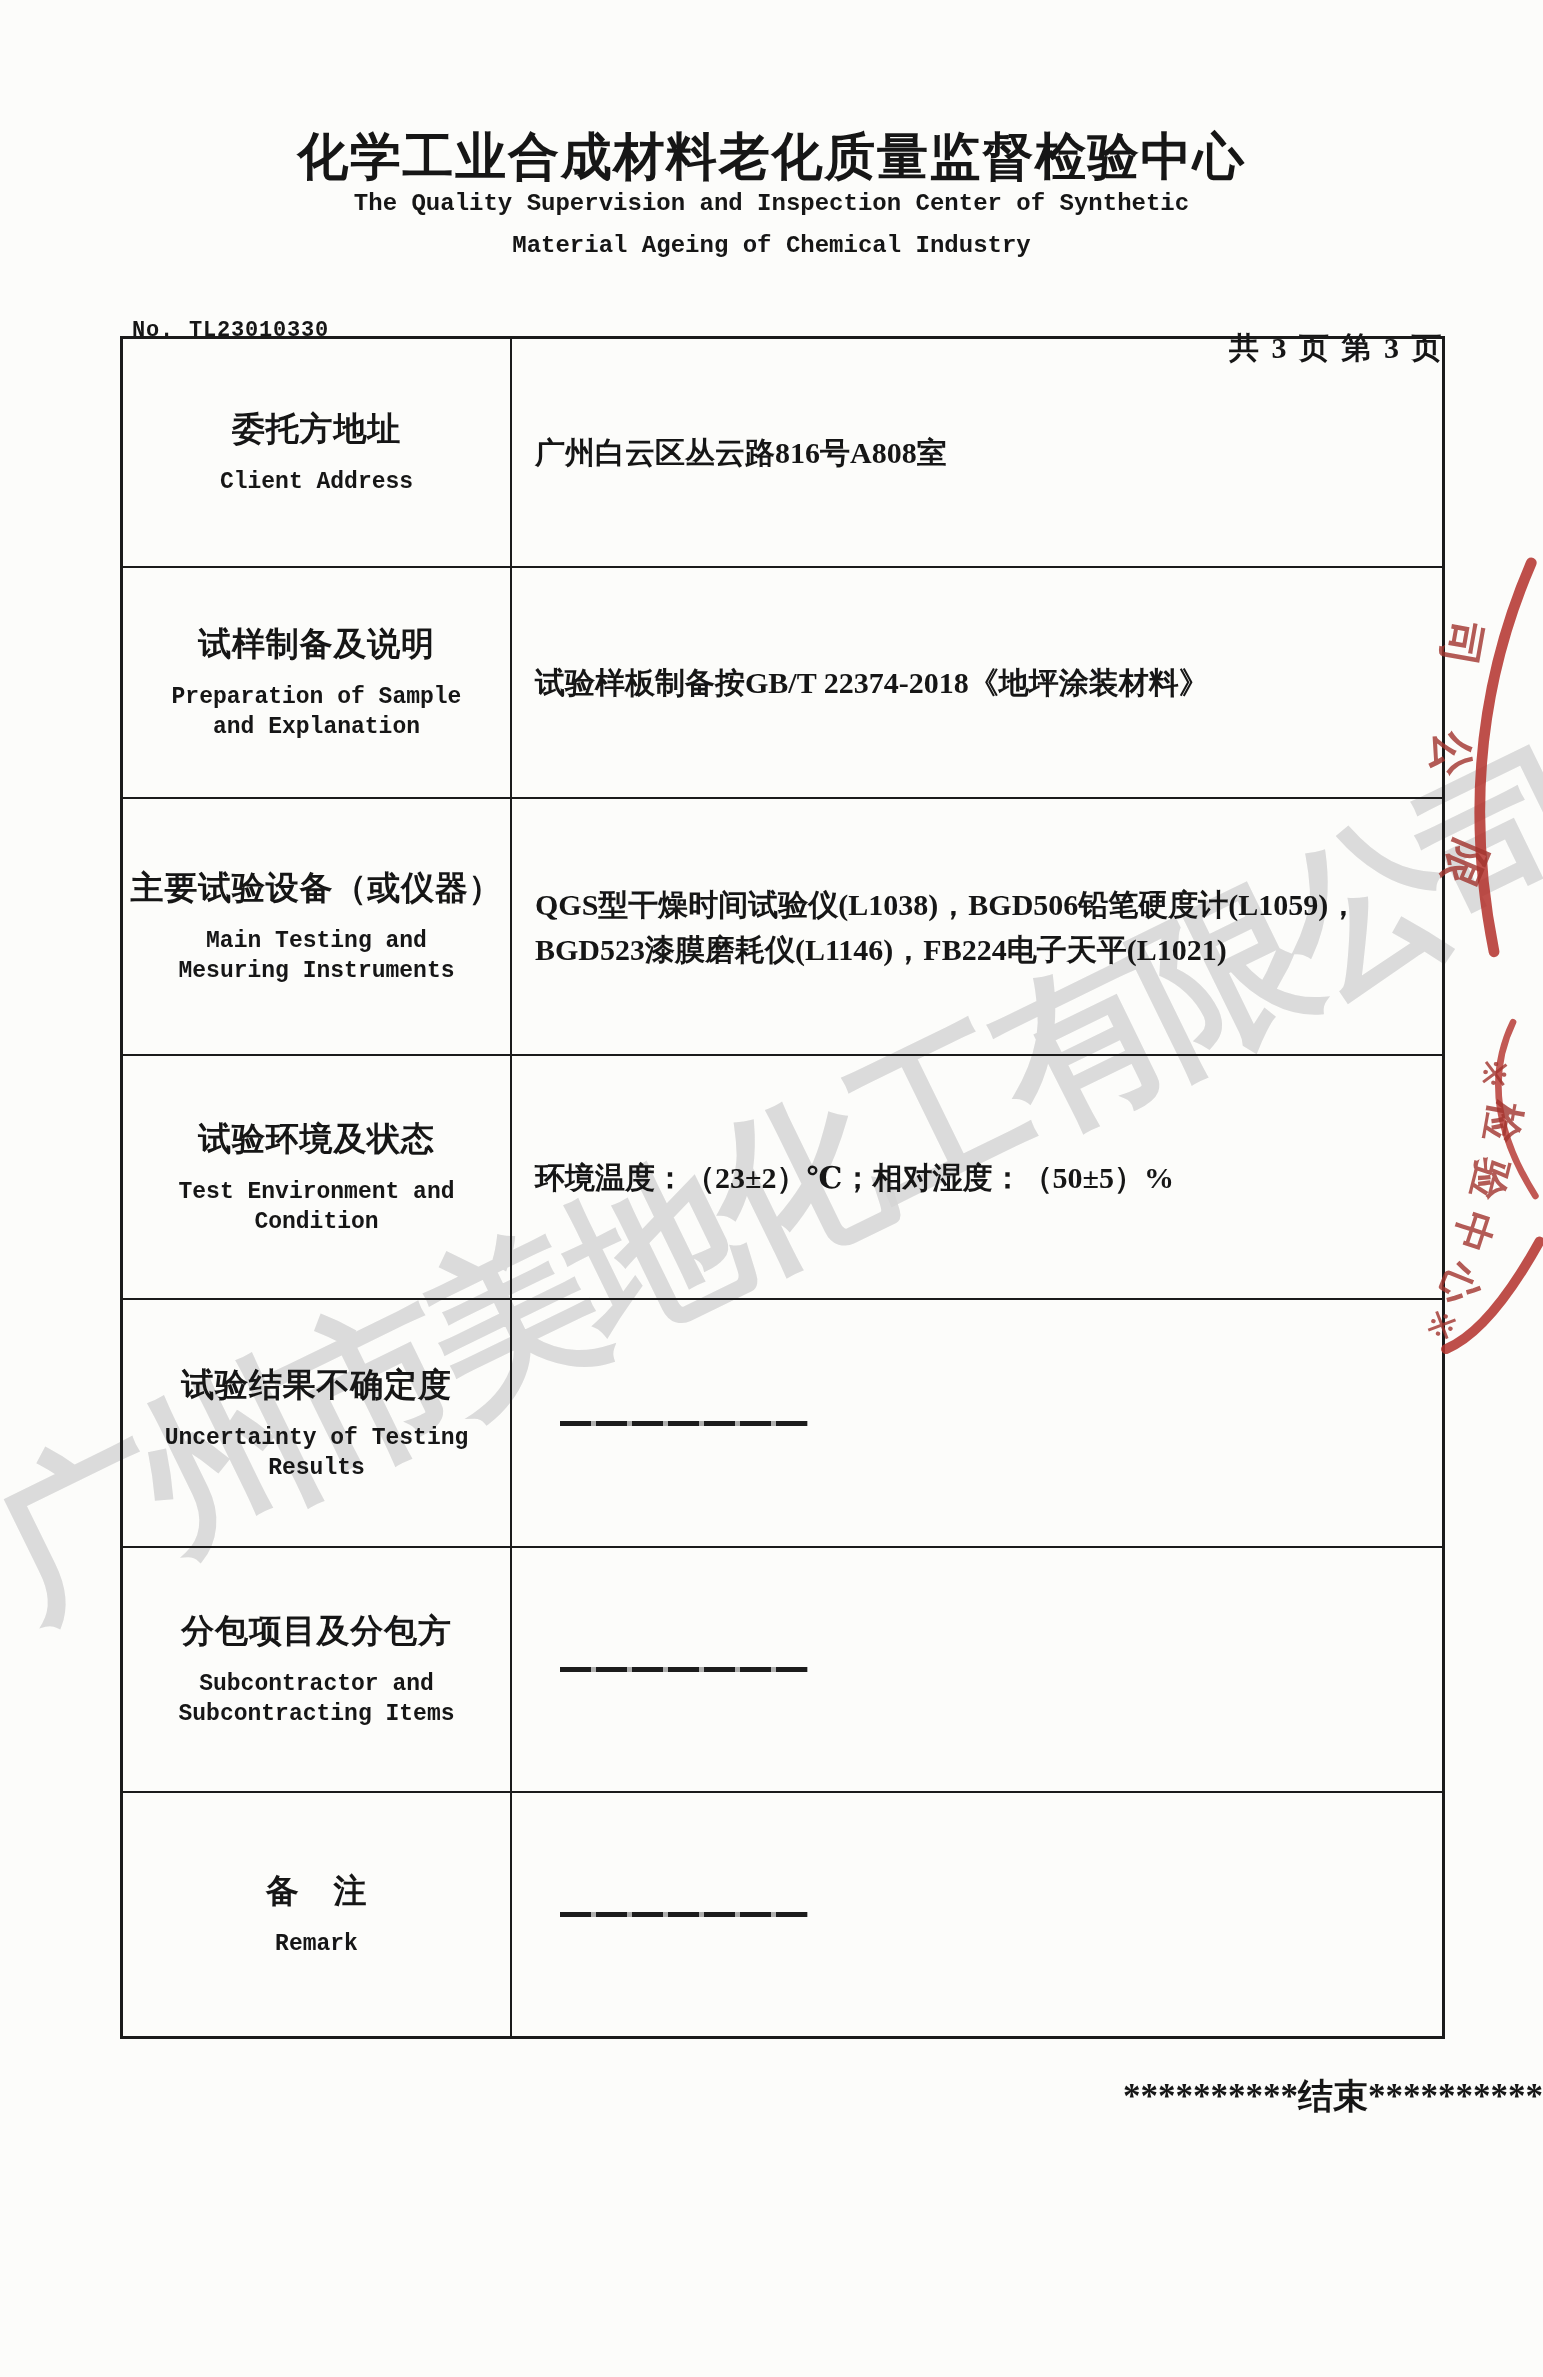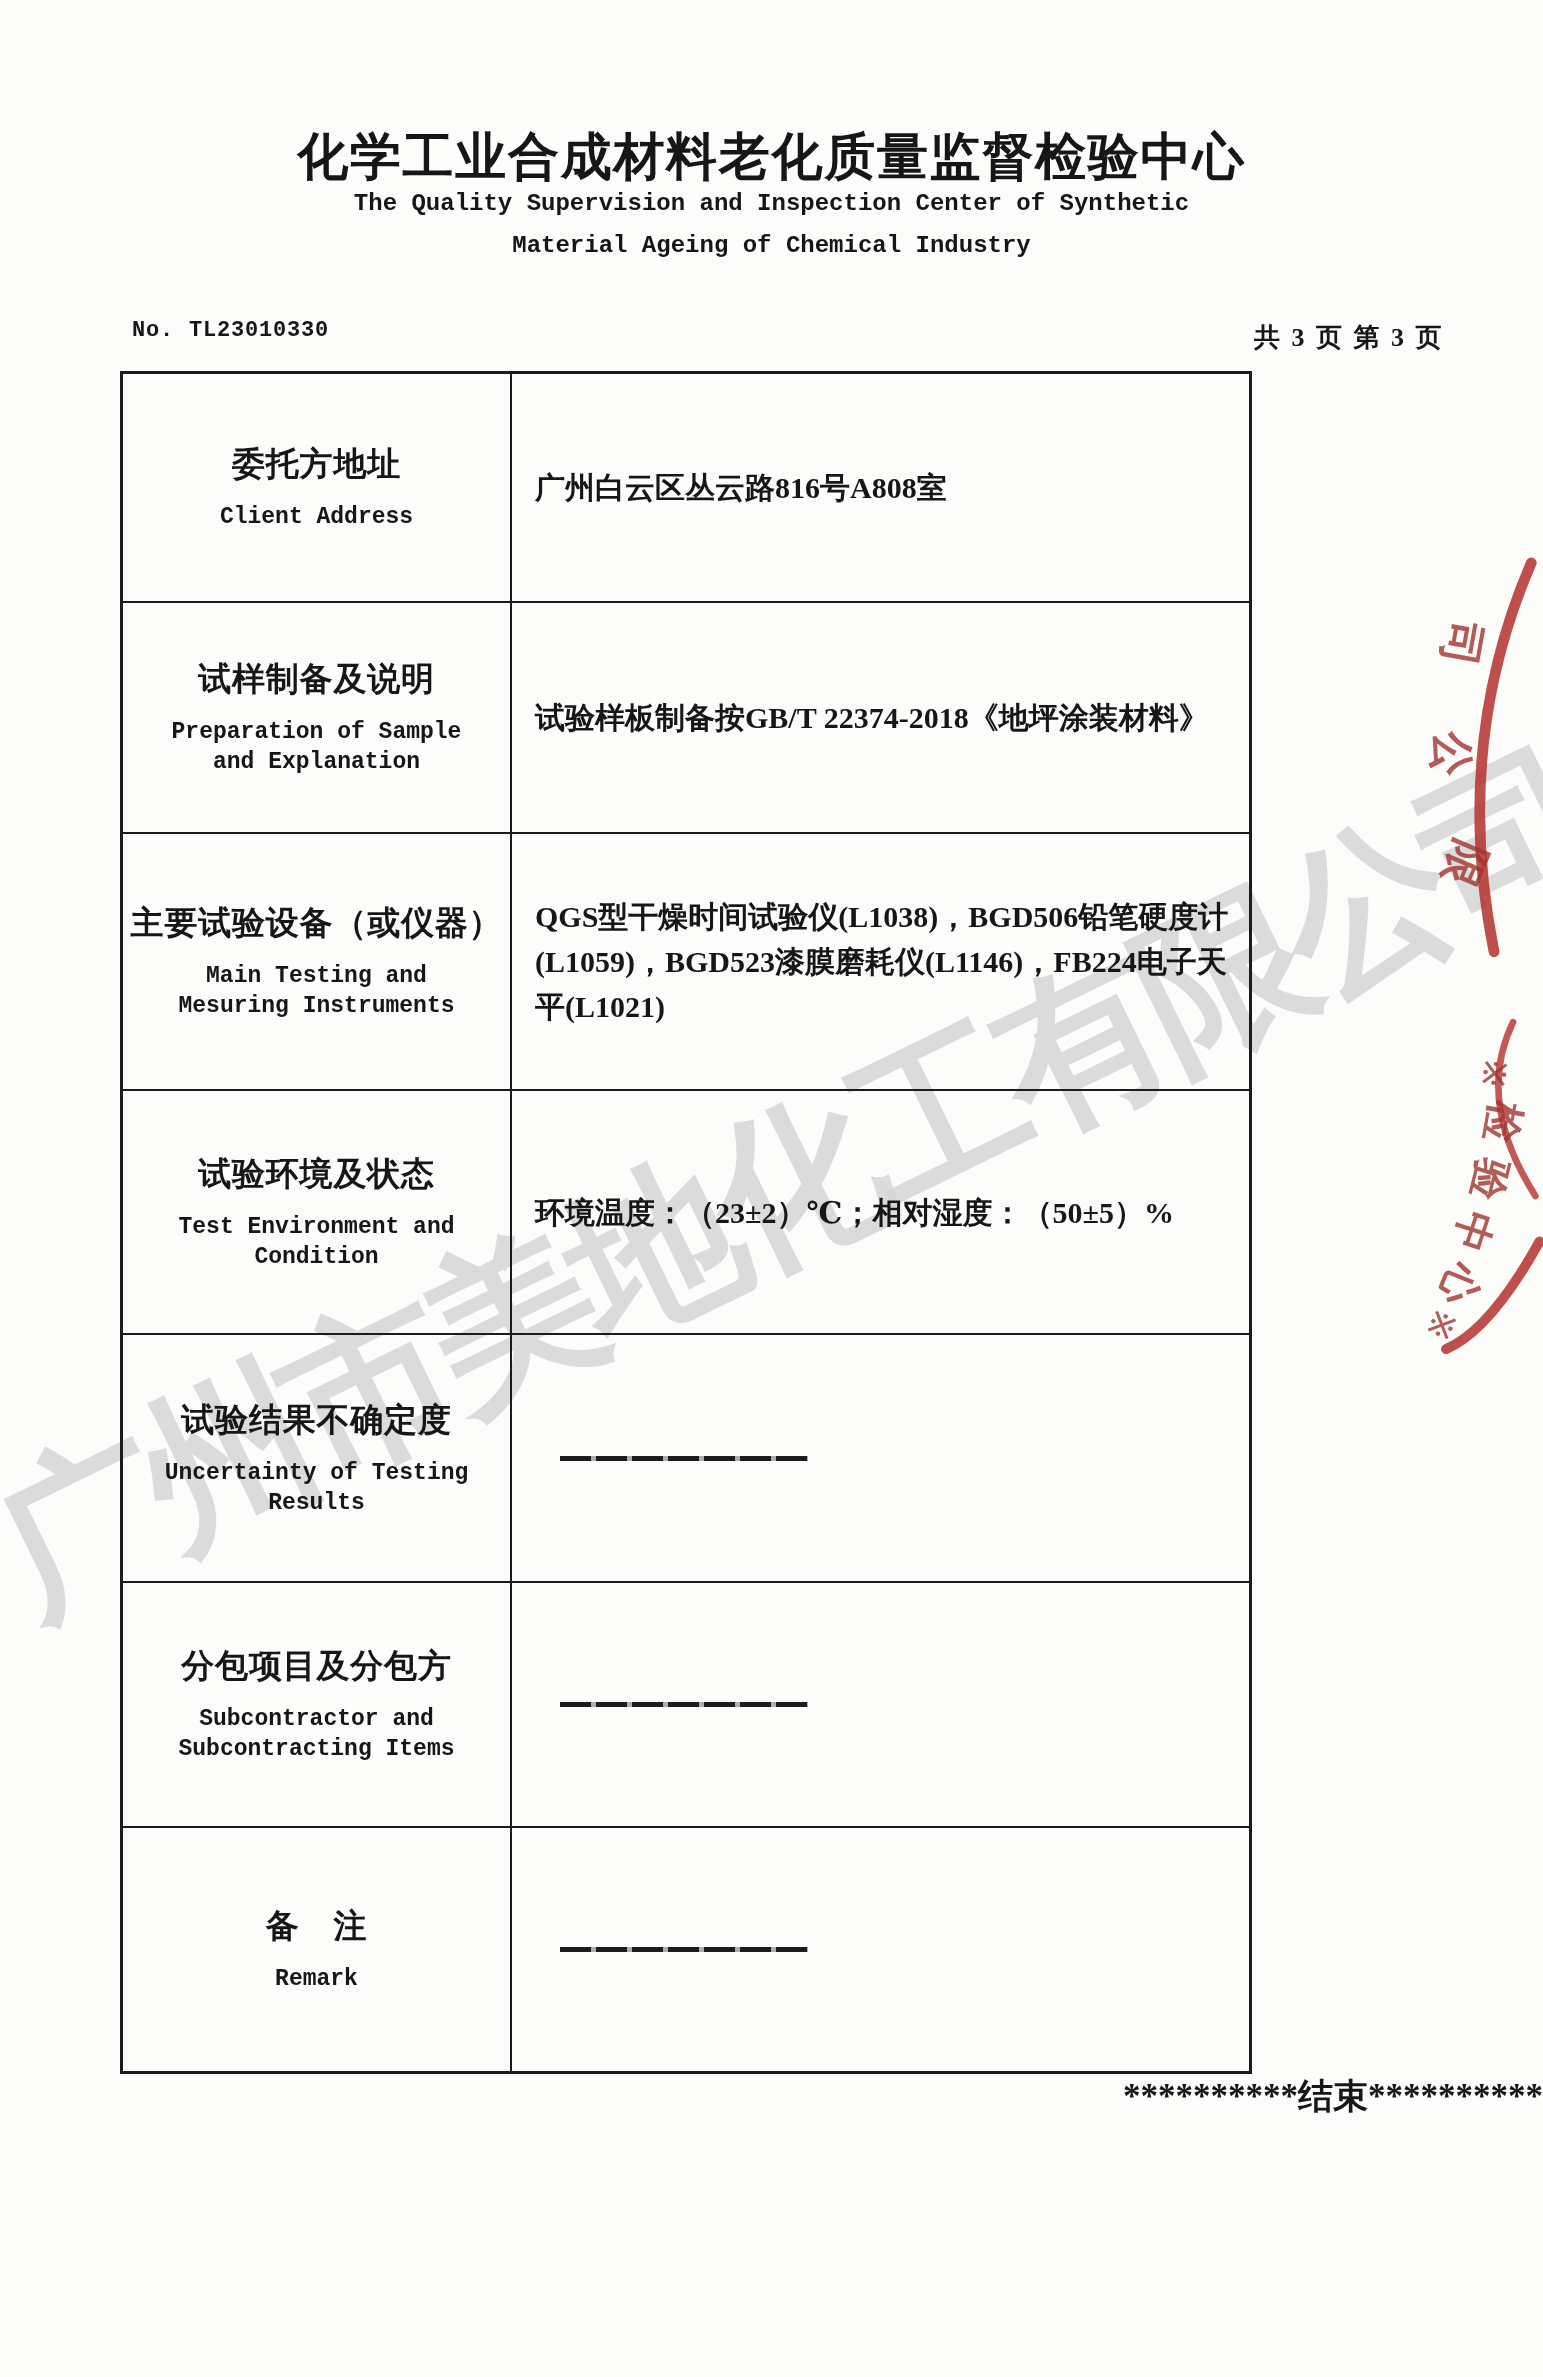--- a/index.html
+++ b/index.html
@@ -35,26 +35,26 @@
   }
   .sub1{top:190px;}
   .sub2{top:232px;text-align:center;}
   .no-line{
     position:absolute;left:132px;top:318px;z-index:3;
     font-family:"Liberation Mono","DejaVu Sans Mono",monospace;
     font-weight:bold;font-size:22px;letter-spacing:0.8px;
   }
   .no-line .no-value{margin-left:15px;}
   .page-info{
-    position:absolute;right:99px;top:320px;z-index:3;
-    font-weight:bold;font-size:26px;letter-spacing:2.5px;
+    position:absolute;right:99px;top:328px;z-index:3;
+    font-weight:bold;font-size:30px;letter-spacing:2.5px;
   }
   
   .rtable{
-    position:absolute;left:120px;top:371px;width:1132px;height:1703px;z-index:3;
+    position:absolute;left:120px;top:336px;width:1325px;height:1703px;z-index:3;
     border:3.3px solid #1b1b1b;box-sizing:border-box;
     display:grid;grid-template-columns:389px 1fr;
     grid-template-rows:227px 231px 257px 244px 248px 245px 1fr;
     background:transparent;
   }
   .cell{box-sizing:border-box;display:flex;}
   .lc{
     border-right:2.5px solid #1b1b1b;
     flex-direction:column;align-items:center;justify-content:center;
     text-align:center;padding:3.3px 6.6px;

